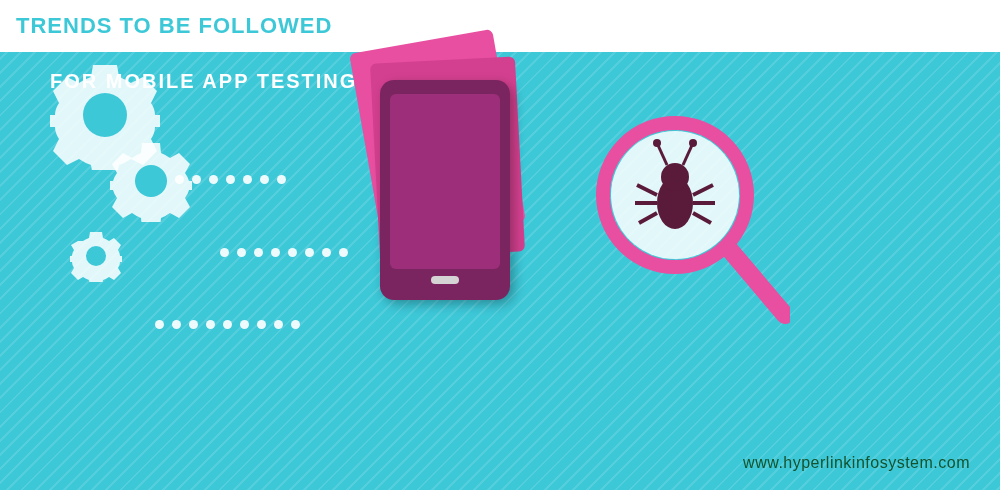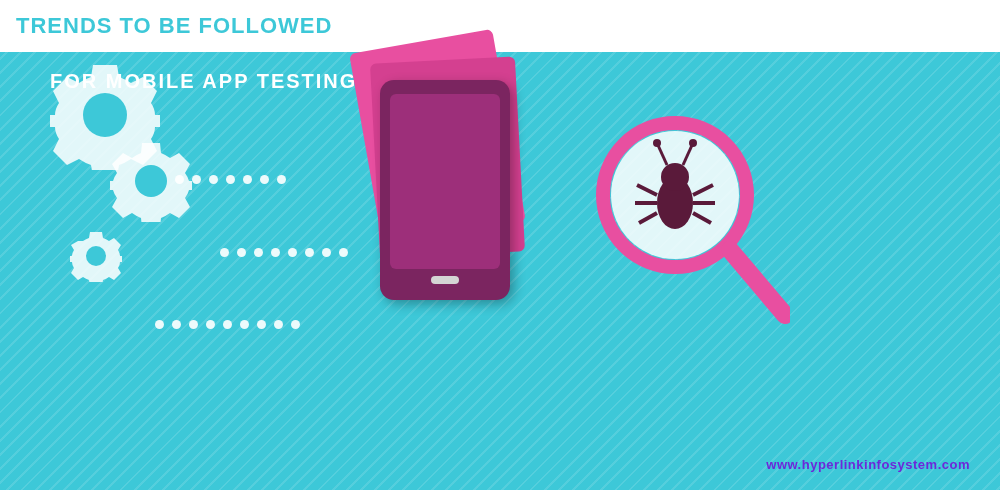--- a/index.html
+++ b/index.html
@@ -191,23 +191,23 @@
       position: absolute;
       left: 590px;
       top: 110px;
     }
 
     
     .website {
       position: absolute;
       bottom: 28px;
       right: 30px;
-      color: #6d28d9;
-      font-size: 13px;
-      font-weight: 700;
+      color: #14532d;
+      font-size: 16px;
+      font-weight: 400;
       letter-spacing: 0.5px;
     }
 
     
     .bottom-bar {
       position: absolute;
       bottom: 0;
       left: 0;
       right: 0;
       height: 10px;

